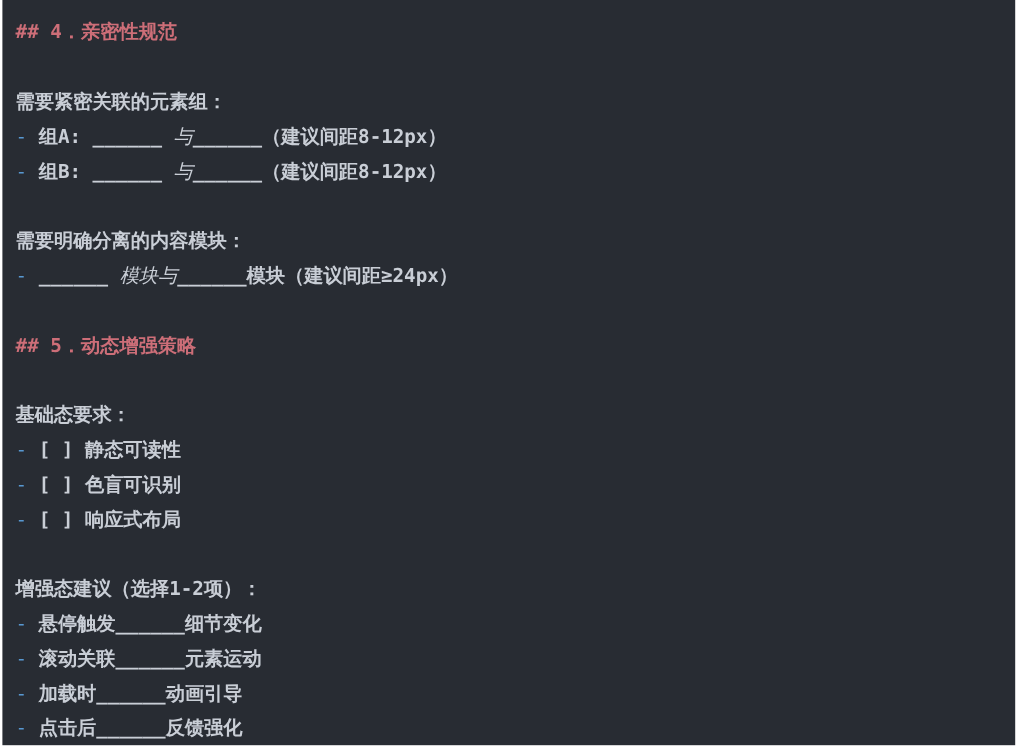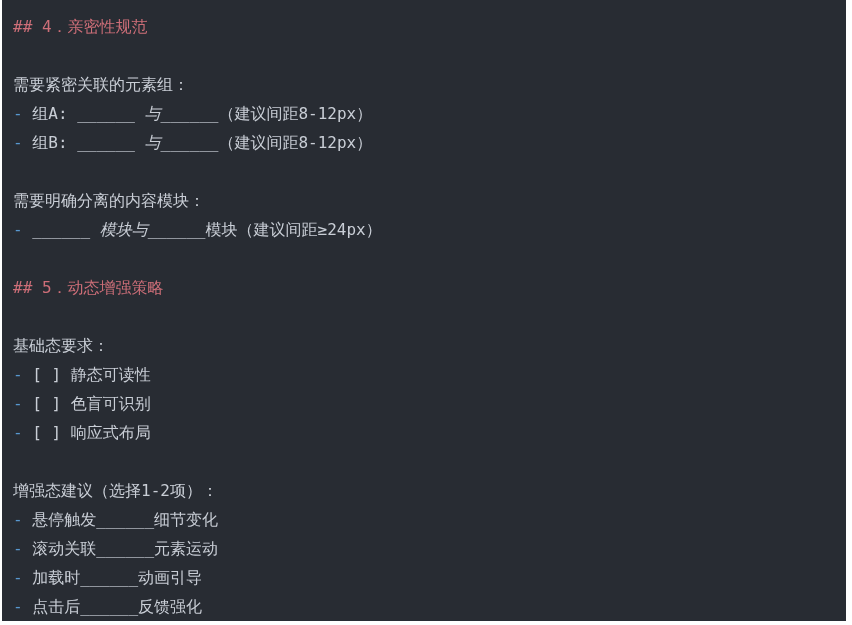--- a/index.html
+++ b/index.html
@@ -24,24 +24,25 @@
     line-height: 29px;
     white-space: pre;
     overflow: hidden;
   }
   .line {
     height: 29px;
     min-height: 29px;
   }
   .s-heading {
     color: var(--heading-color, #cd6e78);
-    font-weight: normal;
+    font-weight: bold;
   }
   .s-text {
     color: var(--text-color, #c9ced6);
+    font-weight: bold;
   }
   .s-bullet {
     color: var(--bullet-color, #5898d0);
   }
   .s-italic {
     color: var(--text-color, #c9ced6);
     font-style: italic;
   }
 </style>
 </head>

